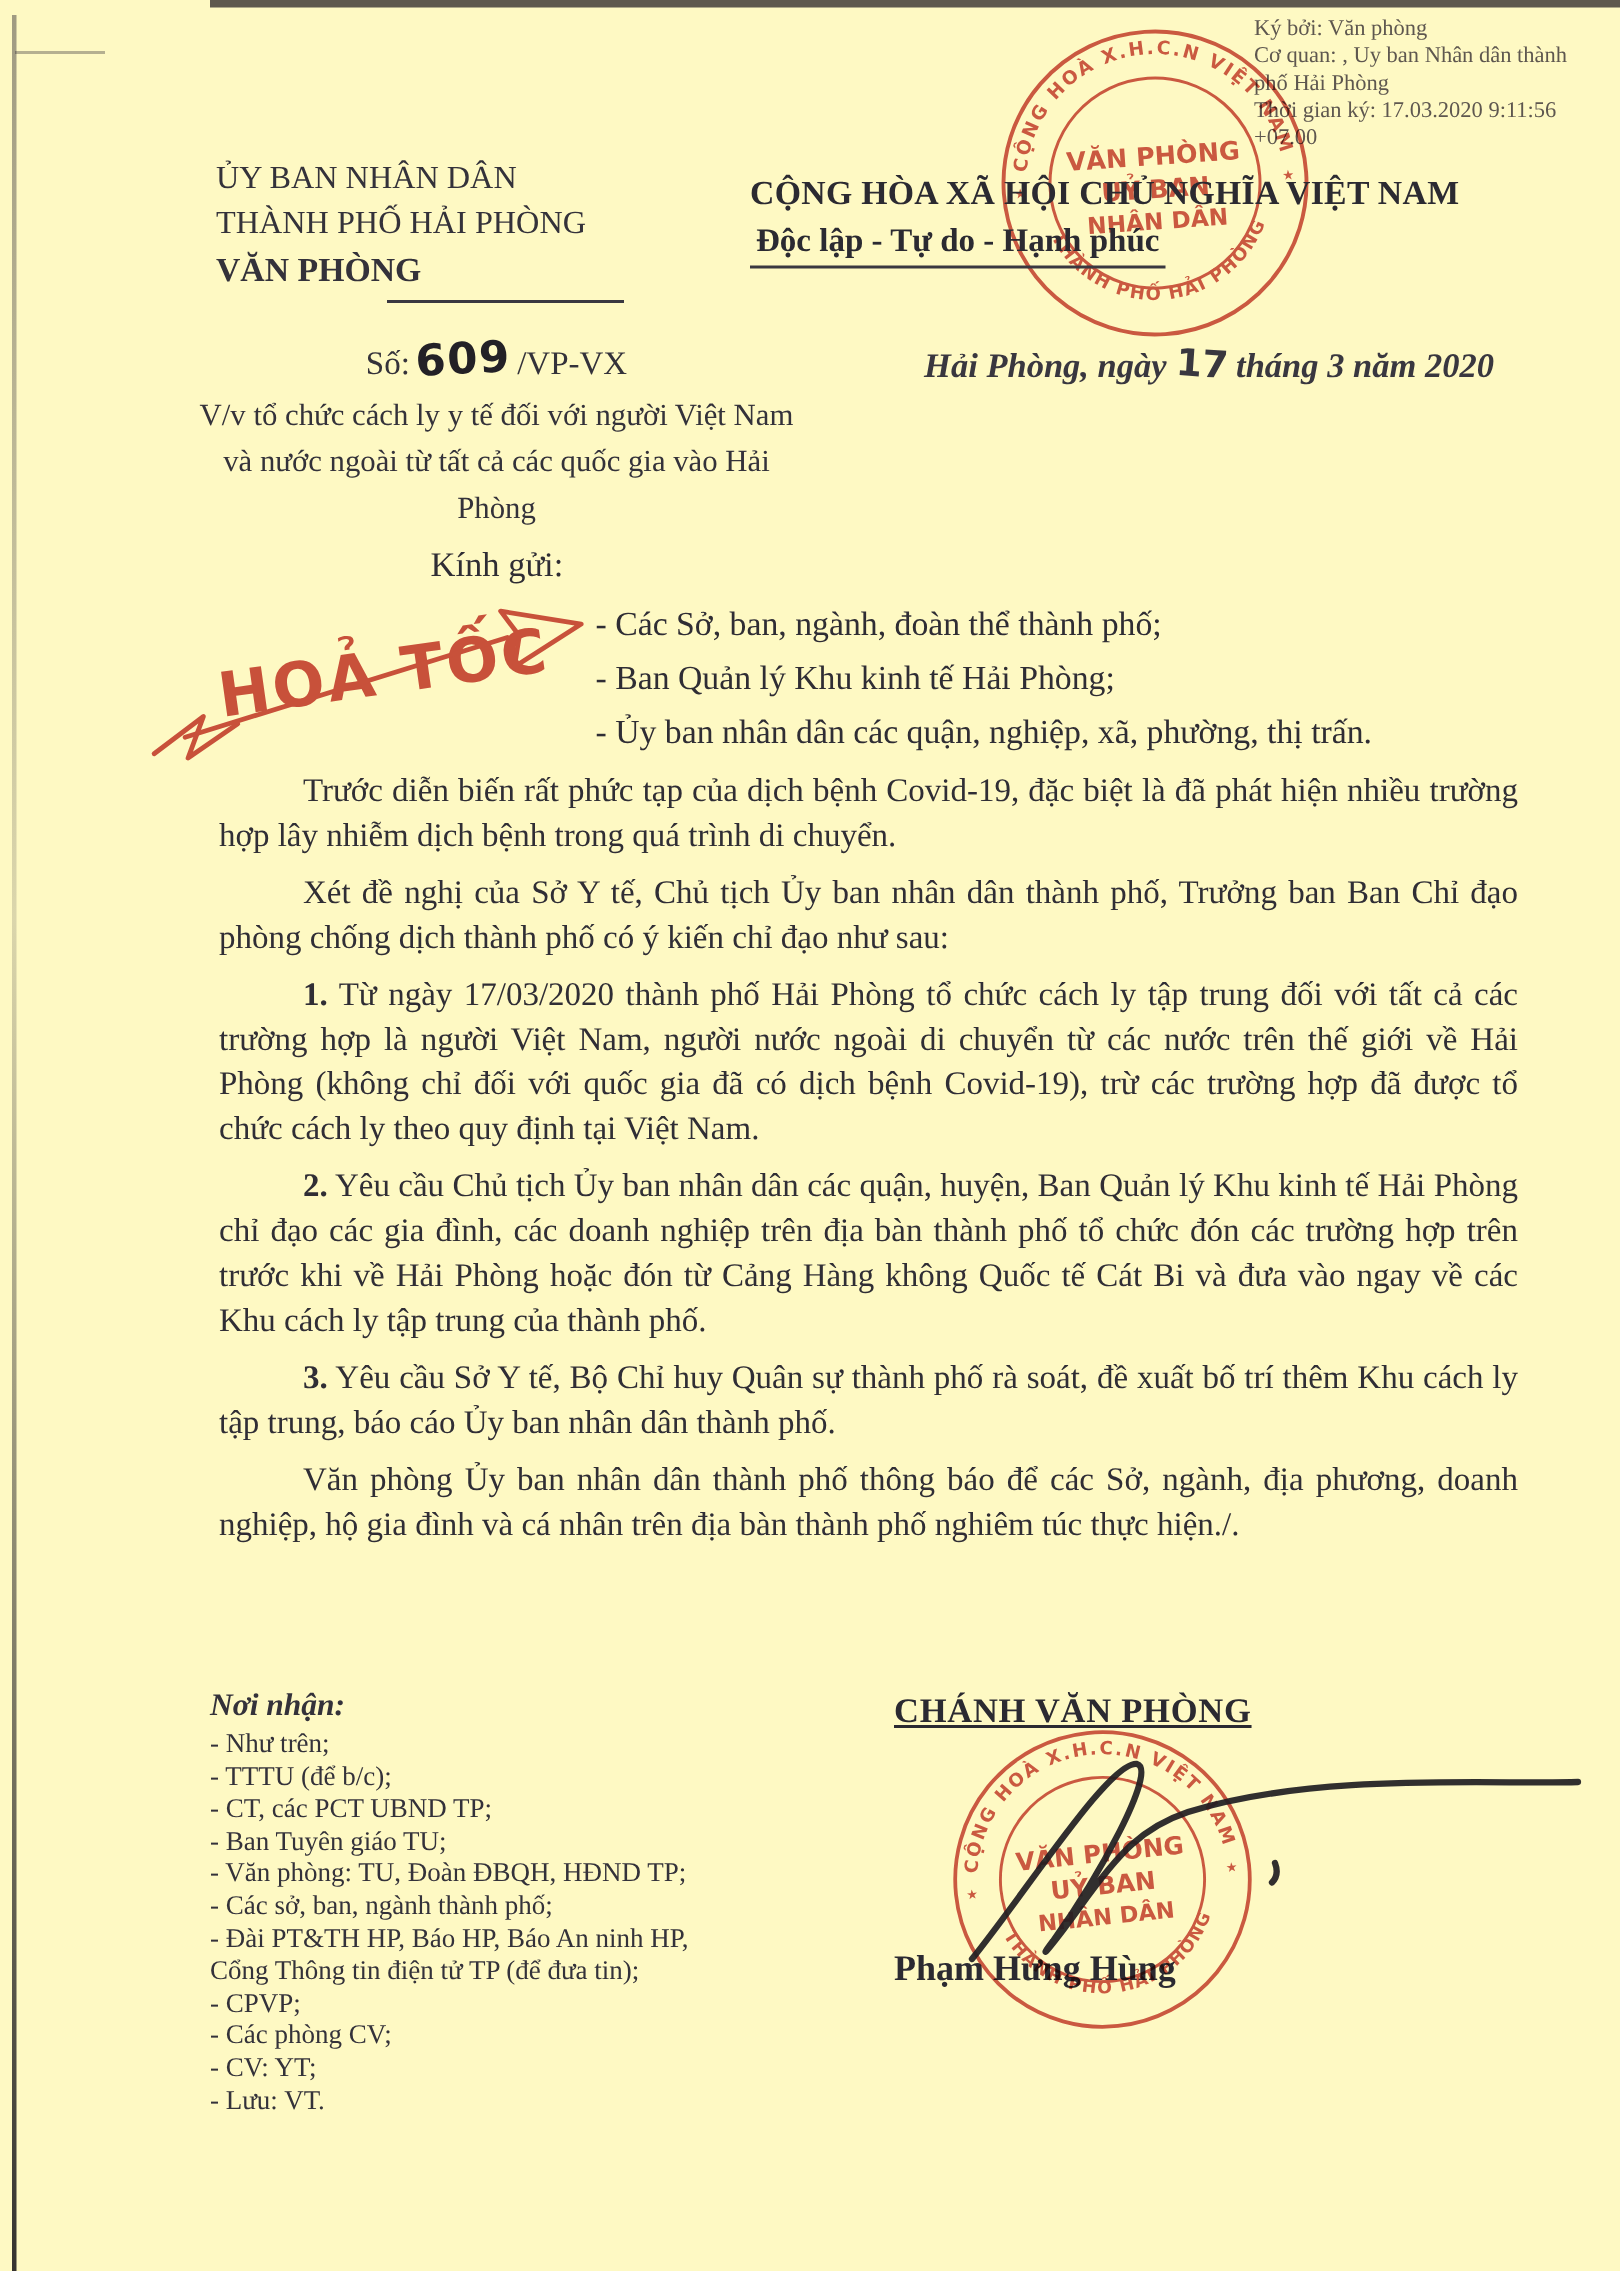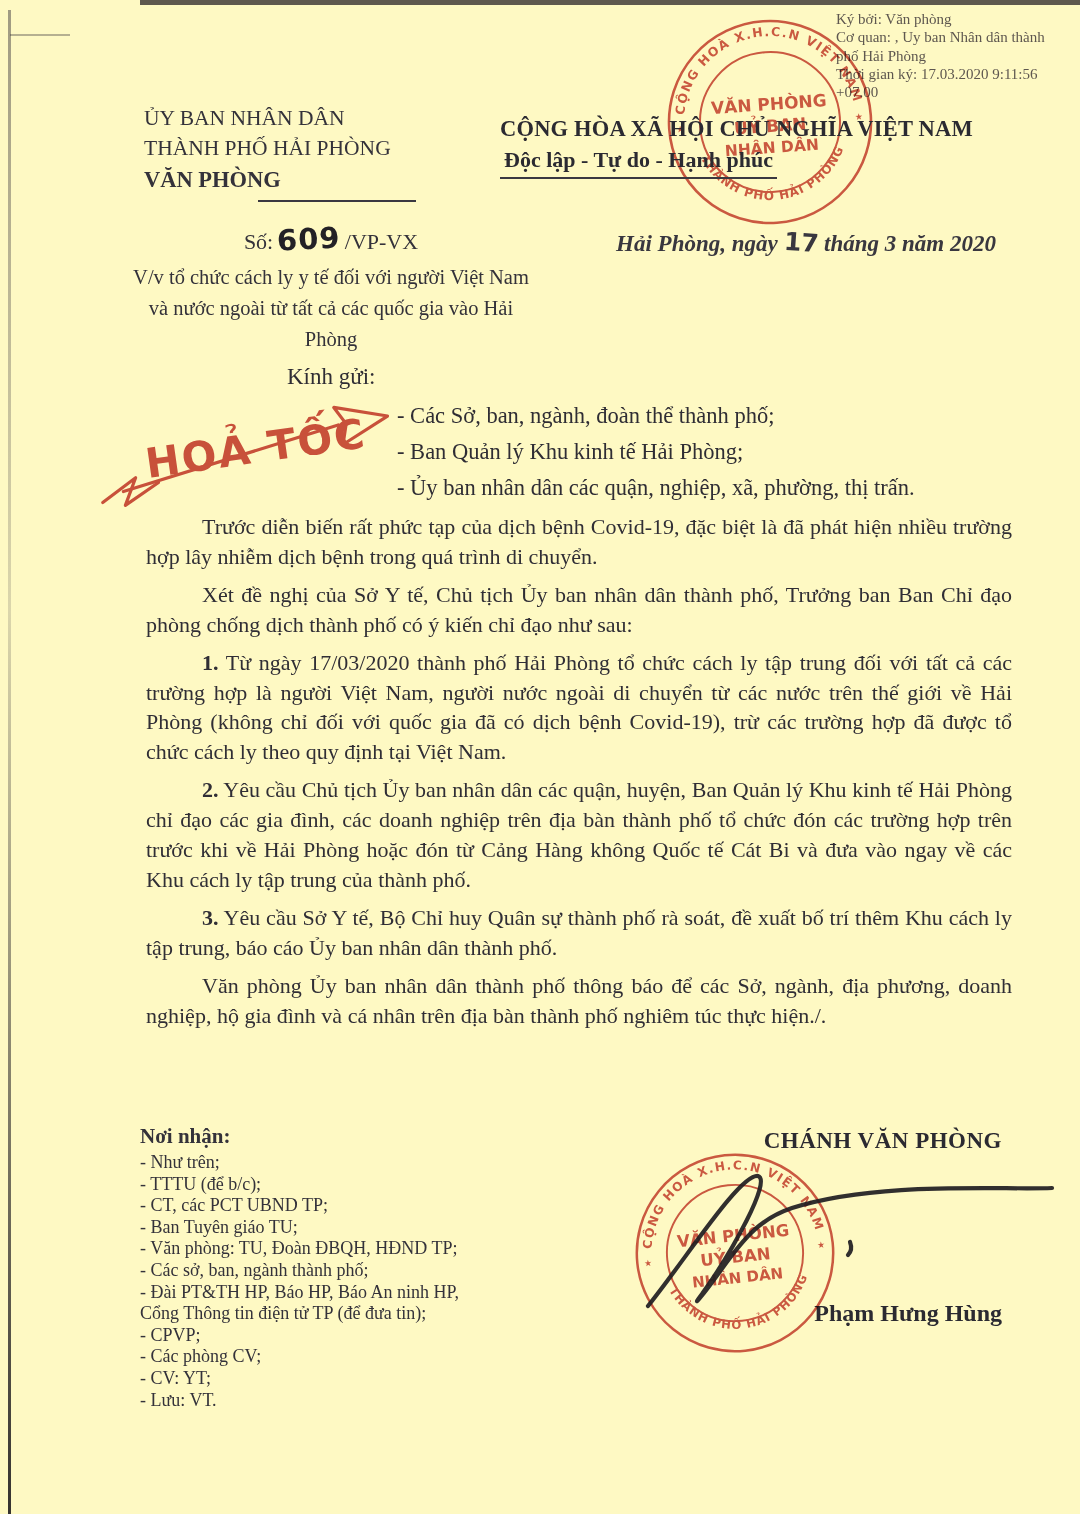--- a/index.html
+++ b/index.html
@@ -70,24 +70,24 @@
   .urgent-stamp .stroke { stroke:currentColor; fill:none; stroke-width:3.2; stroke-linejoin:round; stroke-linecap:round; }
 
   
   .body-text { position:absolute; left:146px; top:512px; width:866px;
     font-size:22px; line-height:1.36; text-align:justify; color:#302e35; }
   .body-text p { text-indent:56px; margin-bottom:8px; }
   .body-text b { font-weight:bold; }
 
   
   .noi-nhan { position:absolute; left:140px; top:1124px; width:430px; color:#34323a; }
-  .noi-nhan-title { font-weight:bold; font-size:21px; margin-bottom:3px; }
+  .noi-nhan-title { font-weight:bold; font-style:italic; font-size:21px; margin-bottom:3px; }
   .noi-nhan-item { font-size:18px; line-height:1.2; white-space:pre-line; }
 
-  .signer { position:absolute; left:572px; top:1128px; width:430px; text-align:right; color:#2b2a31; }
+  .signer { position:absolute; left:596px; top:1128px; width:430px; text-align:left; color:#2b2a31;text-decoration:underline; }
   .signer-title { font-weight:bold; font-size:23px; letter-spacing:.5px; }
   .signer-name { position:absolute; left:0; top:172px; width:100%;
     font-weight:bold; font-size:24px; }
 
   .signature-ink { position:absolute; left:600px; top:1140px; width:480px; height:210px; }
   .signature-ink path { stroke:#1f1d22; fill:none; stroke-width:4.2; stroke-linecap:round; opacity:.92; }
 </style>
 </head>
 <body>
 

